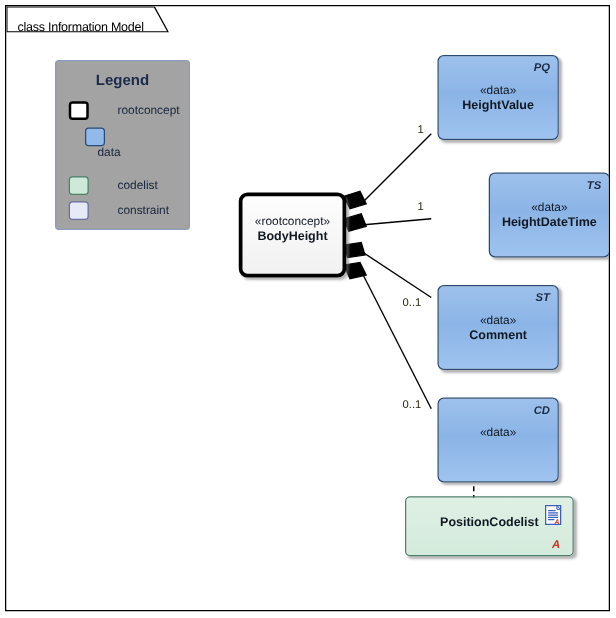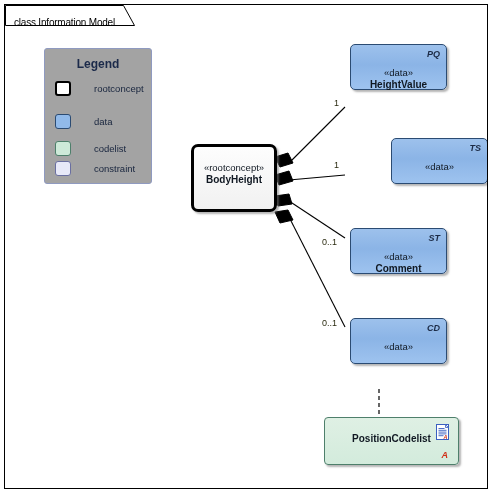--- a/index.html
+++ b/index.html
@@ -123,43 +123,43 @@
     right: 6px;
     top: 4px;
     font-size: 9px;
     font-style: italic;
     font-weight: bold;
     color: #1c2b46;
   }
 
   .data-box {
     width: 97px;
-    height: 46px;
+    height: 68px;
     background: linear-gradient(to bottom, #9dc1ec 0%, #8bb4e6 45%, #9ec3ef 100%);
     border: 1px solid #2b4b72;
   }
   .data-box .stereotype { top: 22px; }
   .data-box .cls-name   { top: 34px; }
 
   #class-bodyheight {
     left: 186px;
-    top: 139px;
+    top: 149px;
     width: 86px;
     height: 68px;
     background: linear-gradient(to bottom, #fdfdfd 0%, #f1f1f1 100%);
     border: 3px solid #000000;
     border-radius: 7px;
     padding-left: 40px;
   }
   #class-bodyheight .stereotype { top: 15px; }
   #class-bodyheight .cls-name   { top: 27px; }
 
   #class-positioncodelist {
     left: 319px;
-    top: 412px;
+    top: 392px;
     width: 135px;
     height: 48px;
     background: linear-gradient(to bottom, #dff0e4 0%, #d3ebdc 100%);
     border: 1px solid #4e7f6b;
     border-radius: 4px;
     padding-left: 39px;
   }
   #class-positioncodelist .cls-name {
     top: 15px;
     font-size: 10px;
@@ -210,21 +210,21 @@
 
   <div id="legend-panel">
     <div id="legend-title">Legend</div>
 
     <div class="legend-row" style="top:31px;">
       <div class="legend-swatch" style="background:#ffffff;border:2px solid #000000;"></div>
       <div class="legend-text">rootconcept</div>
     </div>
 
 
-    <div class="legend-row" style="top:64px;">
+    <div class="legend-row" style="top:53px;flex-direction:column;">
       <div class="legend-swatch" style="background:#91baea;border:1px solid #2b4b72;"></div>
       <div class="legend-text">data</div>
     </div>
 
     <div class="legend-row" style="top:91px;">
       <div class="legend-swatch" style="background:#cde9d8;border:1px solid #4e7f6b;"></div>
       <div class="legend-text">codelist</div>
     </div>
 
     <div class="legend-row" style="top:111px;">
@@ -260,20 +260,21 @@
 
   <div class="class-box data-box" style="left:345px; top:39px;">
     <div class="corner-tag">PQ</div>
     <div class="stereotype">«data»</div>
     <div class="cls-name">HeightValue</div>
   </div>
 
   <div class="class-box data-box" style="left:345px; top:133px;margin-left:41px;">
     <div class="corner-tag">TS</div>
     <div class="stereotype">«data»</div>
+    <div class="cls-name">HeightDateTime</div>
   </div>
 
   <div class="class-box data-box" style="left:345px; top:223px;">
     <div class="corner-tag">ST</div>
     <div class="stereotype">«data»</div>
     <div class="cls-name">Comment</div>
   </div>
 
   <div class="class-box data-box" style="left:345px; top:313px;">
     <div class="corner-tag">CD</div>

